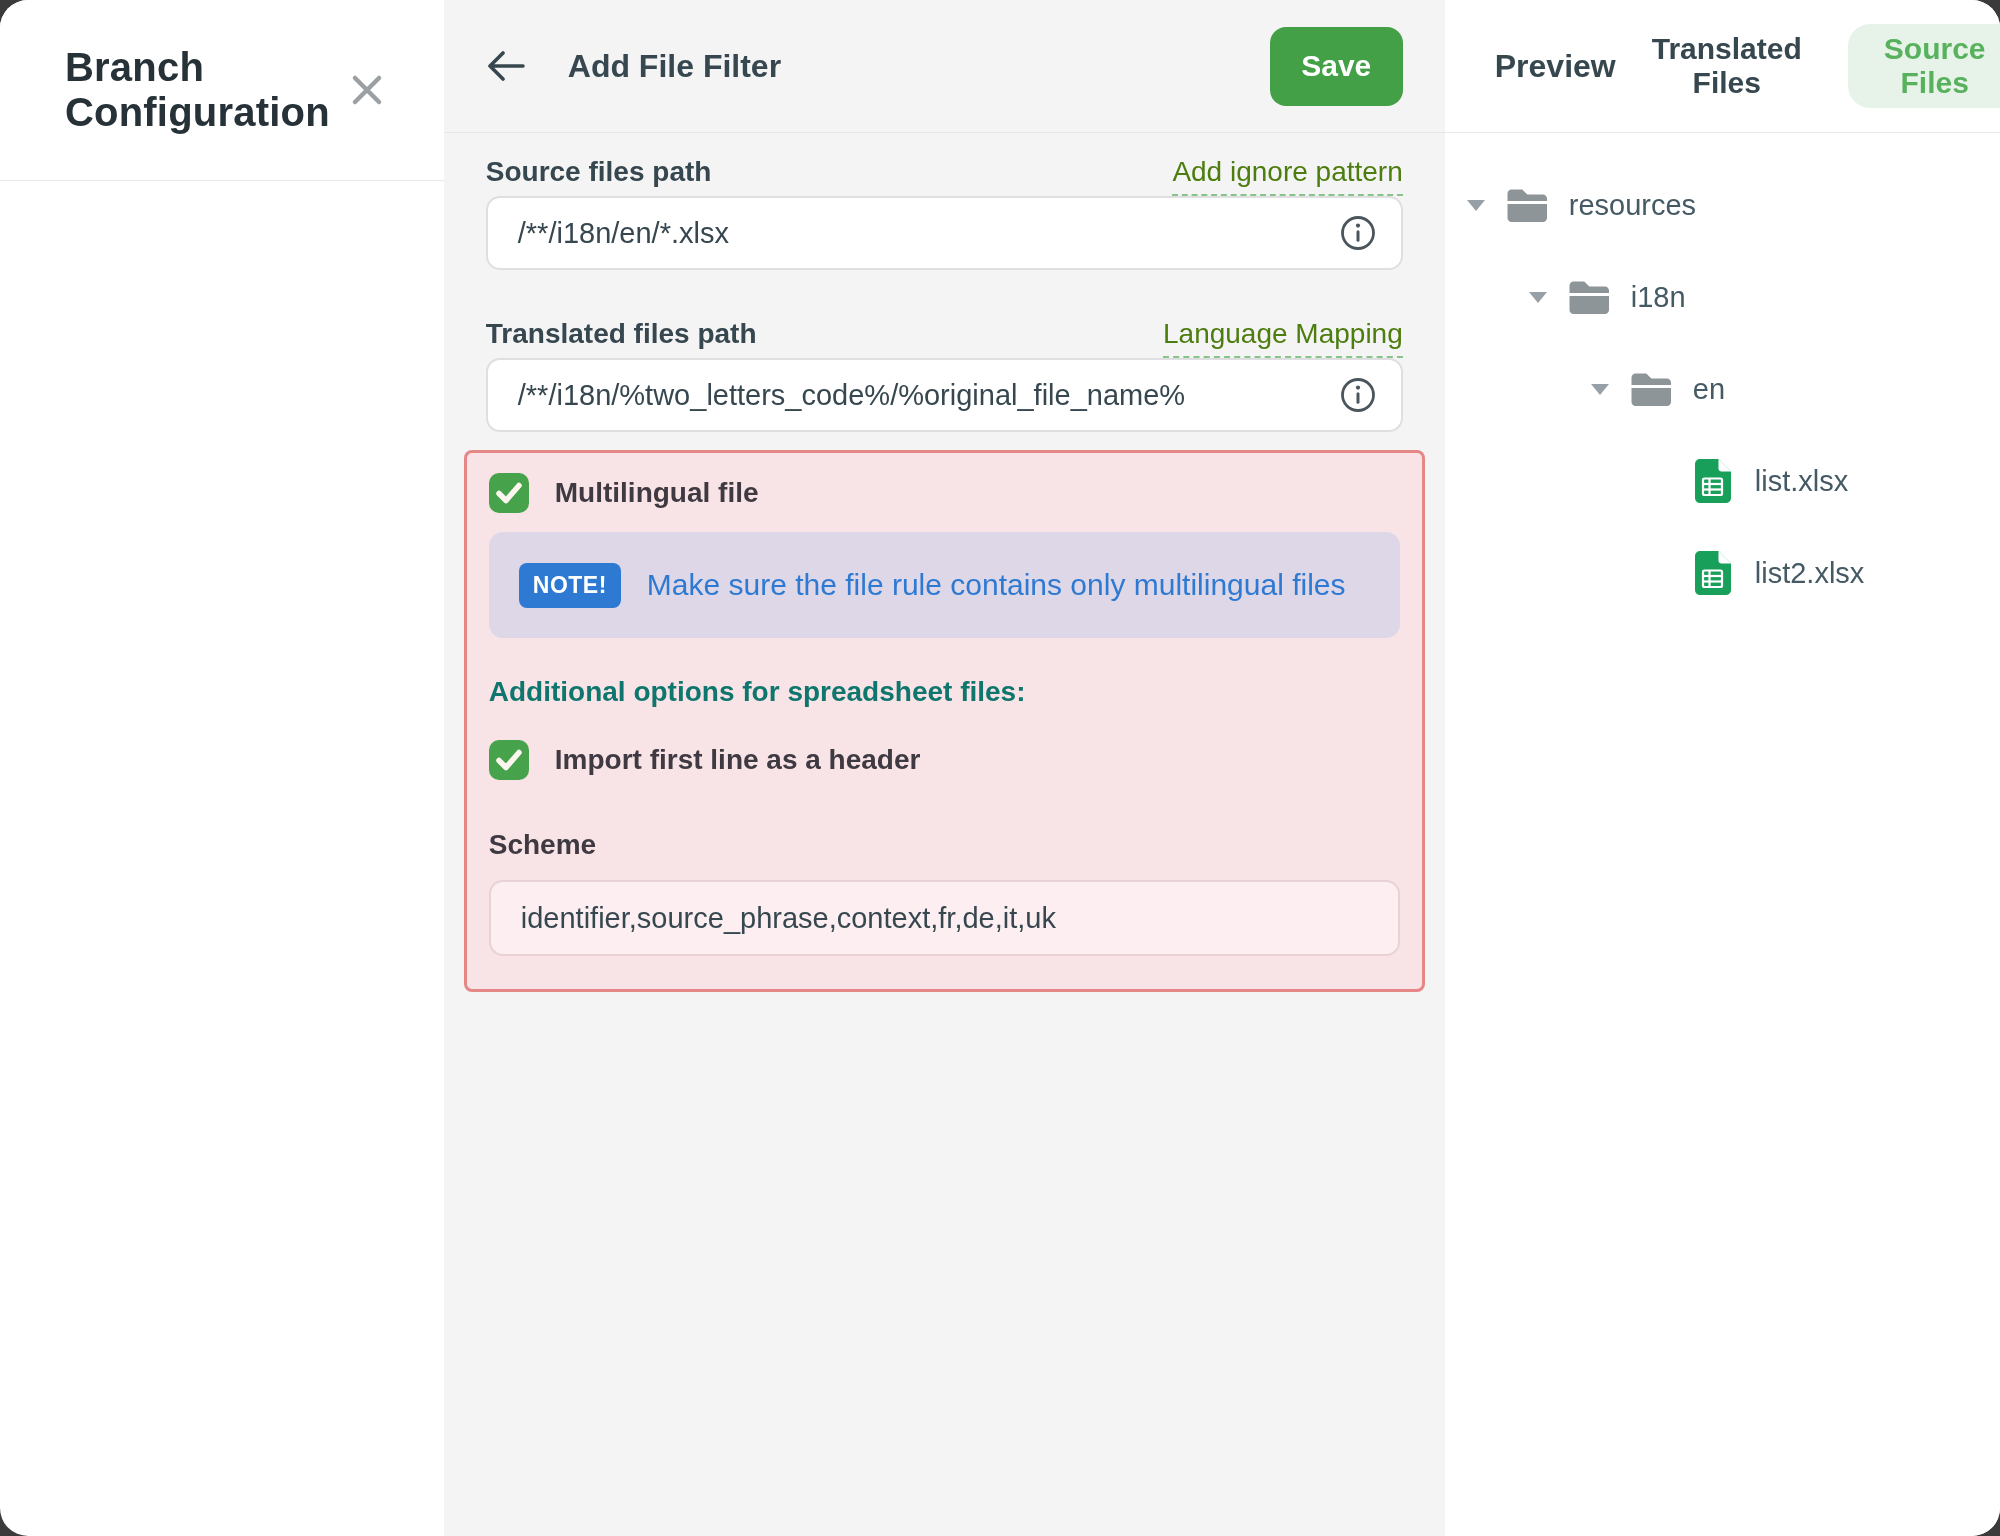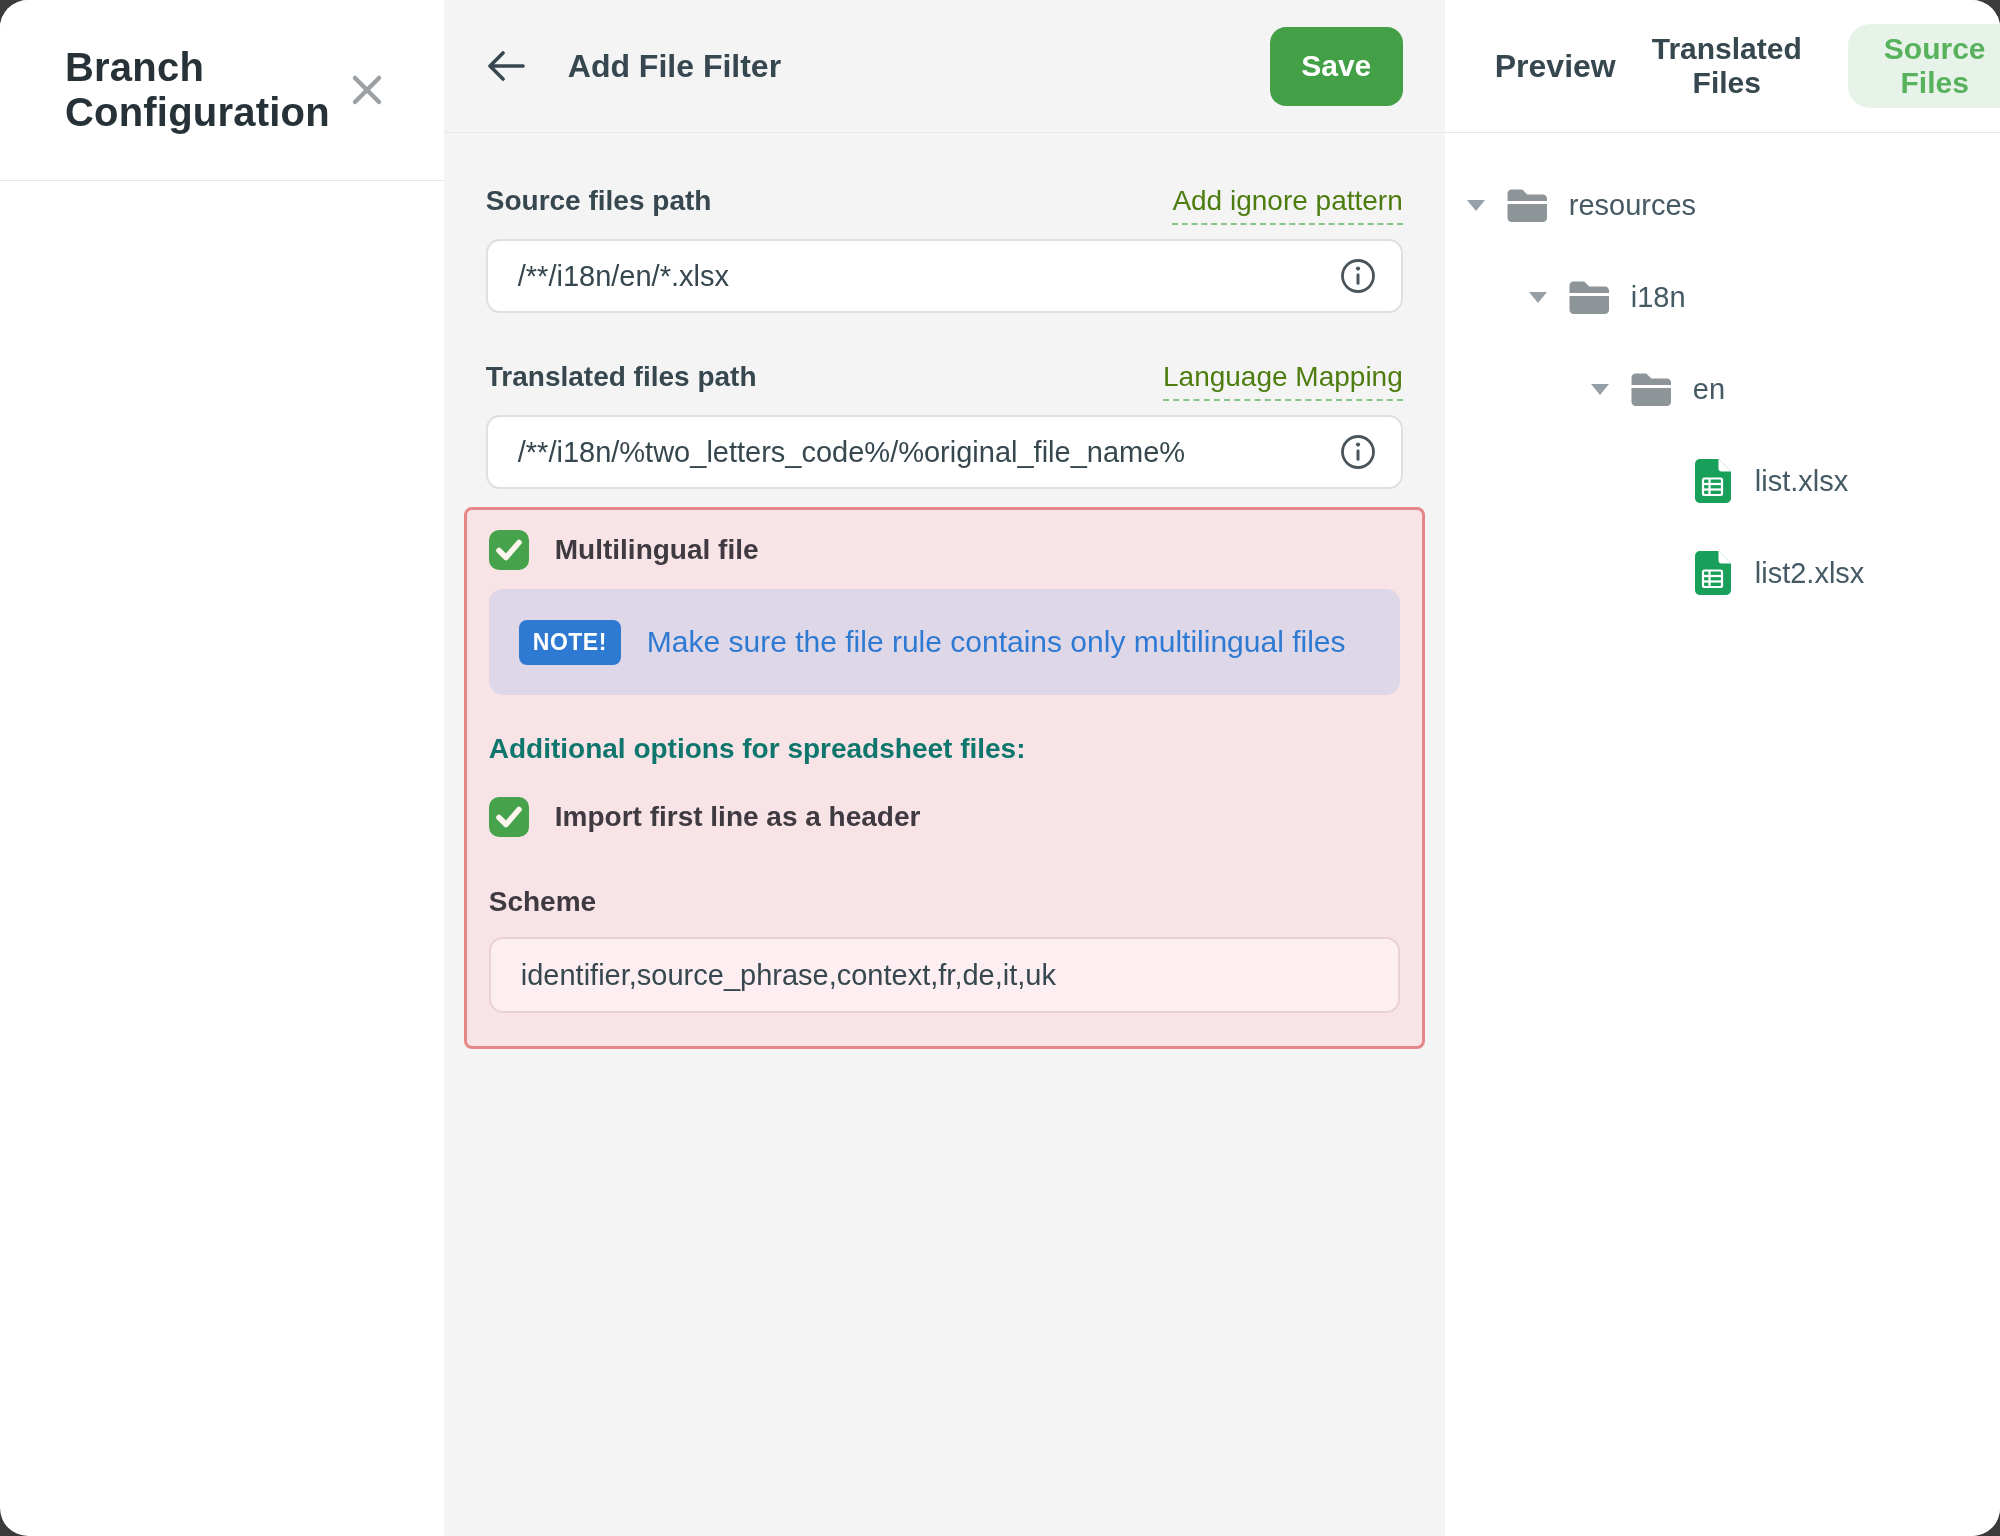--- a/index.html
+++ b/index.html
@@ -63,30 +63,30 @@
   .btn-green{
     background:#43a047;color:#ffffff;border:none;cursor:pointer;
     font-family:inherit;font-size:30px;font-weight:600;
     border-radius:16px;
   }
   .header-save{margin-left:auto;width:133px;height:79px;}
   
   .left-body{padding:0 42px;box-sizing:border-box;}
   .field-row{
     display:flex;align-items:baseline;justify-content:space-between;
-    margin-top:51px;line-height:34px;
+    margin-top:22px;line-height:34px;
   }
   .field-row.second{margin-top:47px;}
   .field-label{font-size:28px;font-weight:600;color:#37474f;}
   .green-link{
     font-size:28px;color:#4d7c0f;text-decoration:none;cursor:pointer;
     border-bottom:2px dashed #86c489;padding-bottom:5px;
   }
   .input{
-    position:relative;margin-top:14px;height:74px;
+    position:relative;height:74px;
     background:#ffffff;border:2px solid #dfdfe1;border-radius:14px;
     display:flex;align-items:center;
     padding:0 86px 0 30px;box-sizing:border-box;
     white-space:nowrap;overflow:hidden;
   }
   .input-text{font-size:29px;color:#37474f;}
   .info{
     position:absolute;right:24px;top:50%;transform:translateY(-50%);
     width:38px;height:38px;display:flex;align-items:center;justify-content:center;cursor:pointer;
   }

